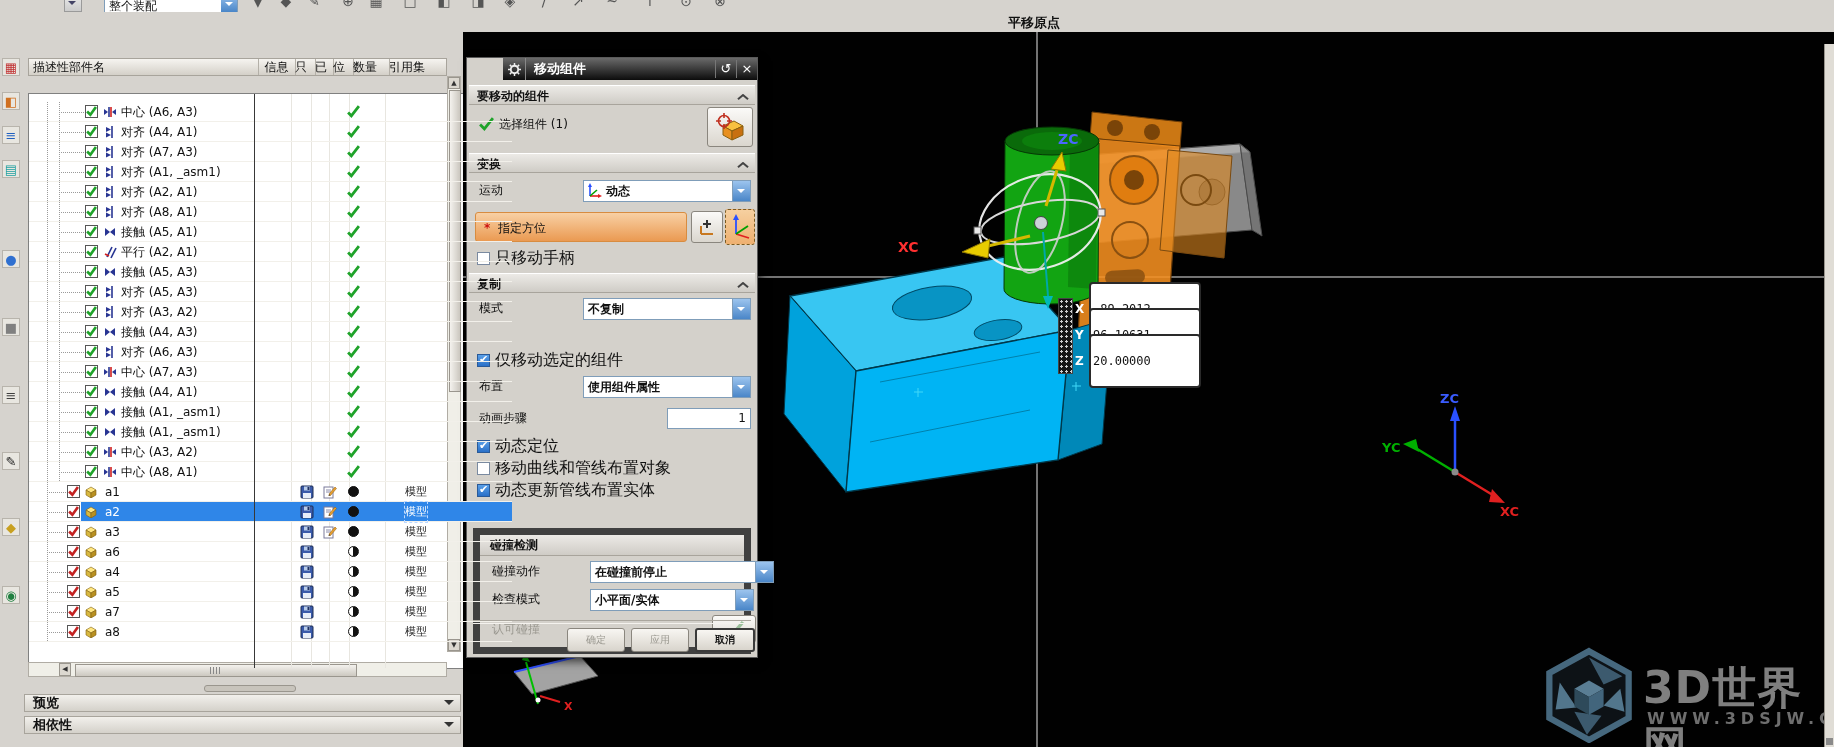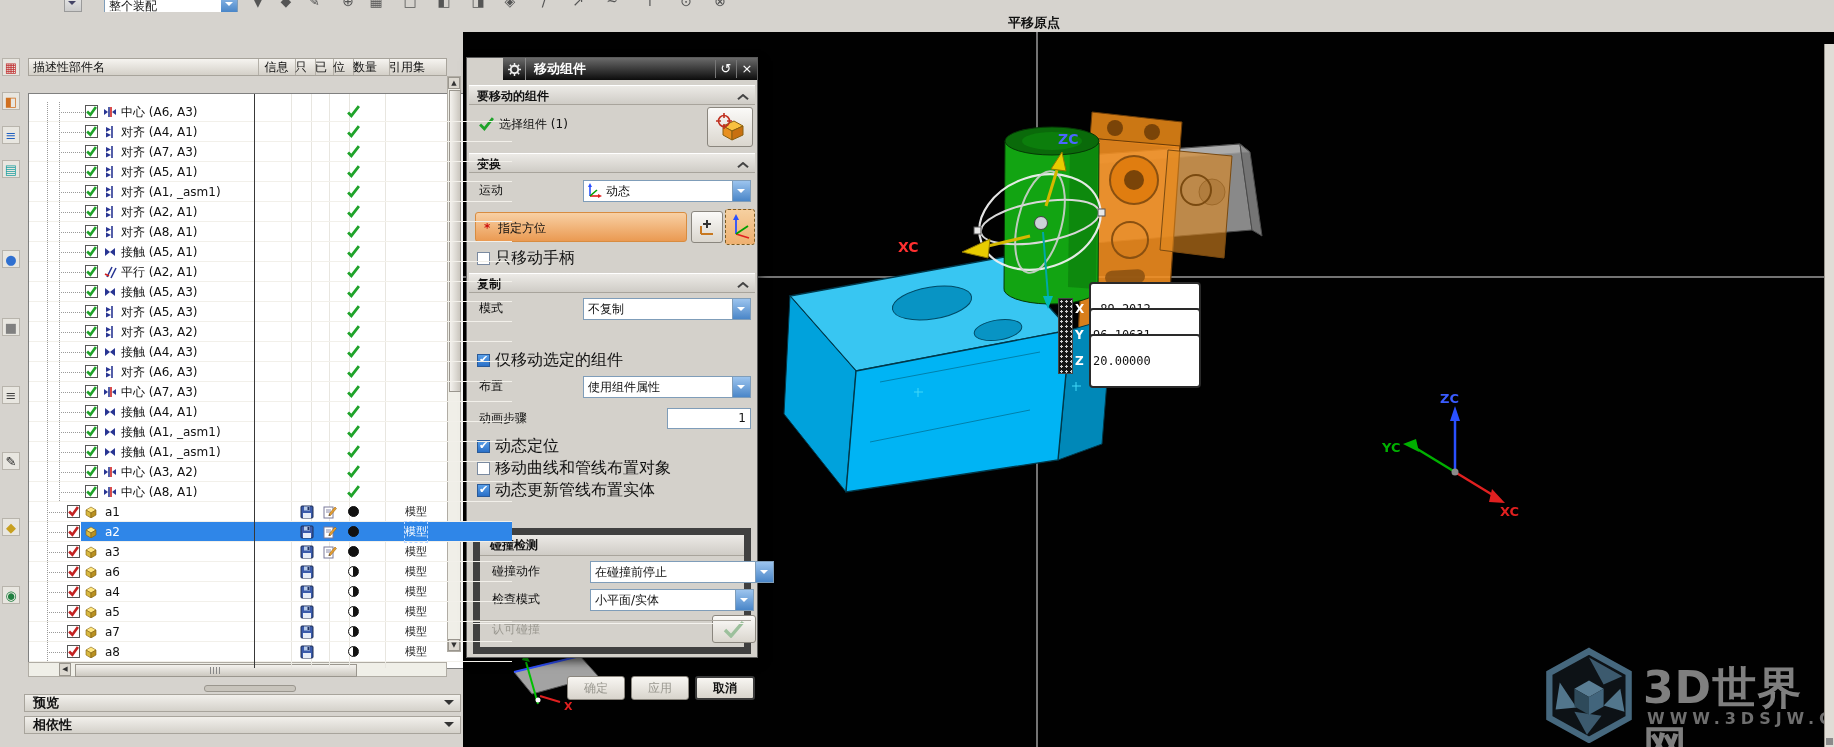--- a/index.html
+++ b/index.html
@@ -97,37 +97,37 @@
   .dlg-title{position:absolute;left:0;top:0;right:0;height:22px;background:linear-gradient(#6a6a6a,#0c0c0c);display:flex;align-items:center;margin-left:36px;}
   .dlg-gear{width:22px;height:22px;display:flex;align-items:center;justify-content:center;border-right:1px solid #888;}
   .dlg-title .ttl{color:#fff;font-weight:bold;font-size:13px;padding-left:8px;flex:1;}
   .dlg-tbtn{width:20px;height:18px;color:#fff;font-size:13px;text-align:center;line-height:18px;border-left:1px solid #777;cursor:default;}
   .sec{position:absolute;left:2px;right:2px;height:20px;background:linear-gradient(#eceae6,#cfccc6);border-top:1px solid #fff;border-bottom:1px solid #a8a49c;font-weight:bold;font-size:12px;line-height:20px;padding-left:8px;box-sizing:border-box;}
   .sec .caret{position:absolute;right:8px;top:4px;width:10px;height:10px;}
   .sec .caret:before{content:"";position:absolute;left:0;top:6px;width:7px;height:1.5px;background:#444;transform:rotate(-40deg);}
   .sec .caret:after{content:"";position:absolute;left:4.5px;top:6px;width:7px;height:1.5px;background:#444;transform:rotate(40deg);}
   .dlbl{position:absolute;left:12px;font-size:12px;line-height:24px;}
   .combo{position:absolute;height:22px;background:#fff;border:1px solid #7f9db9;box-sizing:border-box;display:flex;align-items:center;}
-  .combo .combo-val{flex:1;font-size:12px;padding-left:4px;overflow:hidden;white-space:nowrap;}
+  .combo .combo-val{flex:1;font-size:12px;padding-left:4px;overflow:hidden;white-space:nowrap;font-weight:bold;}
   .combo .combo-ico{width:16px;height:16px;margin-left:2px;}
   .combo .combo-btn{width:17px;height:100%;background:linear-gradient(#9cc4ee,#4a86c8);position:relative;border-left:1px solid #7f9db9;}
   .combo .combo-btn:after{content:"";position:absolute;left:4px;top:8px;border:4px solid transparent;border-top-color:#fff;}
   .orange-field{position:absolute;left:8px;top:154px;width:212px;height:30px;background:linear-gradient(#f8d0a4,#ea9a52);border-radius:3px;border:1px solid #d88c40;font-size:12px;line-height:30px;box-sizing:border-box;}
   .orange-field .star{color:#cc1010;font-weight:bold;margin:0 4px 0 8px;}
   .sqbtn{position:absolute;background:linear-gradient(#fbfaf8,#dad6ce);border:1px solid #8a867e;border-radius:3px;box-sizing:border-box;display:flex;align-items:center;justify-content:center;}
   .sqbtn.active{background:linear-gradient(#f6d0a0,#eeb070);border:1px dashed #7a5a20;}
   .cbrow{position:absolute;left:10px;display:flex;align-items:center;gap:5px;height:16px;}
   .cbrow .cb{width:13px;height:13px;background:#fff;border:1px solid #7a8aa0;box-sizing:border-box;position:relative;}
   .cbrow.checked .cb{background:linear-gradient(#5aa0e8,#2a70c8);border-color:#2a5a98;}
   .cbrow.checked .cb:after{content:"✔";position:absolute;left:1px;top:-2px;color:#fff;font-size:11px;}
   .cbrow .cbl{font-size:16px;white-space:nowrap;}
   .grp{position:absolute;left:6px;right:6px;top:446px;height:112px;border:7px solid #404040;background:#d4d1cb;margin-top:24px;}
   .grp .gsec{position:absolute;left:0;right:0;top:0;height:20px;background:linear-gradient(#eceae6,#cfccc6);border-bottom:1px solid #a8a49c;font-weight:bold;font-size:12px;line-height:20px;padding-left:10px;}
   .gray-lbl{position:absolute;left:12px;color:#9a9890;font-size:12px;}
-  .btn{position:absolute;height:24px;background:linear-gradient(#f8f6f2,#d8d4cc);border:1px solid #8a867e;border-radius:3px;font-size:12px;text-align:center;line-height:22px;box-sizing:border-box;margin-top:48px;}
+  .btn{position:absolute;height:24px;background:linear-gradient(#f8f6f2,#d8d4cc);border:1px solid #8a867e;border-radius:3px;font-size:10px;text-align:center;line-height:22px;box-sizing:border-box;}
   .btn.disabled{color:#9a9890;}
   .btn.default{border:2px solid #3a3a3a;font-weight:bold;line-height:20px;}
   .dlg-sep{position:absolute;left:6px;right:6px;top:562px;height:2px;border-top:1px solid #aaa69e;border-bottom:1px solid #f4f2ee;}
 </style>
 </head>
 <body>
 
 <div id="app">
 
   <div class="toolbar-top">
@@ -234,41 +234,20 @@
               <polygon points="3,7.5 8,10 3,12.5"></polygon>
             </svg>
     <span class="clabel">对齐 (A7, A3)</span>
     <span class="pos-check">
       <svg class="ckg" viewBox="0 0 12 12" width="13" height="13">
                 <path d="M1,7 4,10 11,1"></path>
               </svg>
     </span>
   </div>
 
-  <div class="trow">
-    <span class="dotv d1"></span>
-            <span class="dotv d2"></span>
-            <span class="doth dh-c"></span>
-    <span class="cb3 cbx-green">
-      <svg class="ck" viewBox="0 0 10 10">
-                <path d="M1,5 4,8 9,1"></path>
-              </svg>
-    </span>
-    <svg class="cicon" viewBox="0 0 14 14">
-              <line x1="9" y1="1" x2="9" y2="13"></line>
-              <polygon points="3,2 8,4.5 3,7"></polygon>
-              <polygon points="3,7.5 8,10 3,12.5"></polygon>
-            </svg>
-    <span class="clabel">对齐 (A5, A1)</span>
-    <span class="pos-check">
-      <svg class="ckg" viewBox="0 0 12 12" width="13" height="13">
-                <path d="M1,7 4,10 11,1"></path>
-              </svg>
-    </span>
-  </div>
 
   <div class="trow">
     <span class="dotv d1"></span>
             <span class="dotv d2"></span>
             <span class="doth dh-c"></span>
     <span class="cb3 cbx-green">
       <svg class="ck" viewBox="0 0 10 10">
                 <path d="M1,5 4,8 9,1"></path>
               </svg>
     </span>

